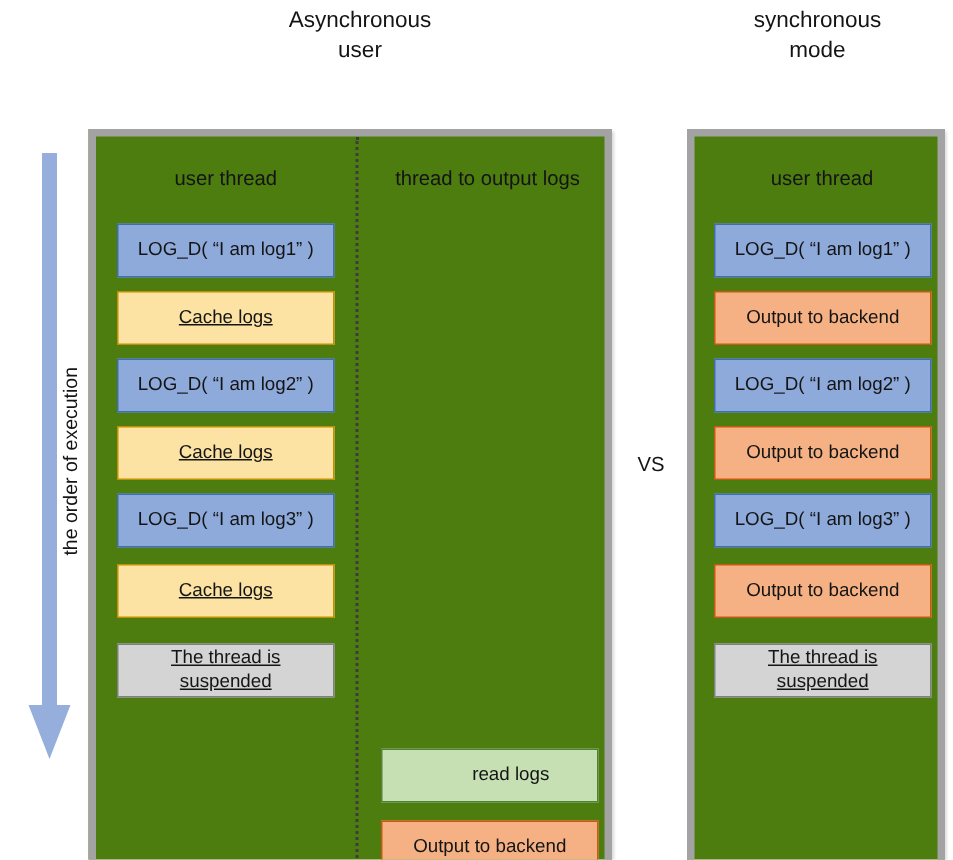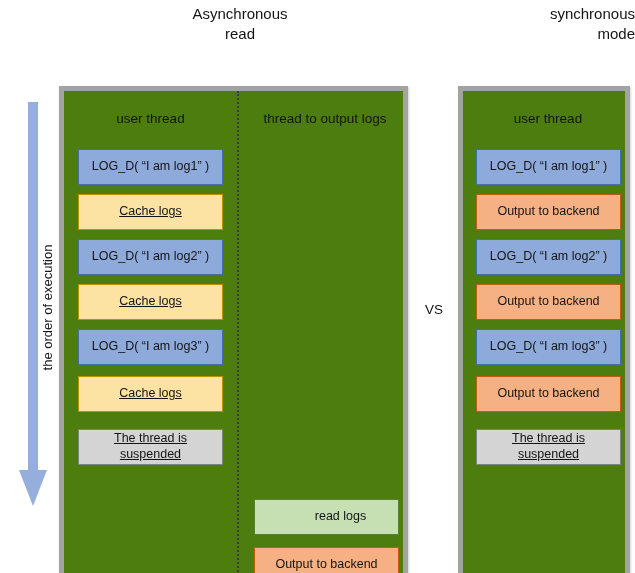--- a/index.html
+++ b/index.html
@@ -19,21 +19,21 @@
   
   .diagram-title {
     position: absolute;
     text-align: center;
     font-size: 15px;
     line-height: 1.33;
     color: #141414;
     white-space: pre-line;
   }
   #title-async { left: 150px; top: 4px; width: 180px; }
-  #title-sync  { left: 455px; top: 4px; width: 180px; text-align: right; }
+  #title-sync  { left: 455px; top: 4px; width: 180px; }
 
   
   .panel {
     position: absolute;
     background: #4d7c0f;
     border: 5px solid #a3a3a3;
     box-shadow: 1px 1px 2px rgba(0,0,0,0.16);
     box-sizing: border-box;
     margin-top: 28px;
   }
@@ -110,21 +110,21 @@
     width: 44px;
     text-align: center;
     font-size: 13.5px;
     color: #141414;
   }
 </style>
 </head>
 <body>
 
 <div class="diagram-title" id="title-async">Asynchronous
-read</div>
+user</div>
 <div class="diagram-title" id="title-sync">synchronous
 mode</div>
 
 <div id="order-arrow">
   <svg width="32" height="404" viewBox="0 0 32 404" xmlns="http://www.w3.org/2000/svg">
     <polygon points="11,0 21,0 21,368 30,368 16,404 2,368 11,368" fill="#95AEDC"></polygon>
   </svg>
 </div>
 <div id="order-label">the order of execution</div>
 

